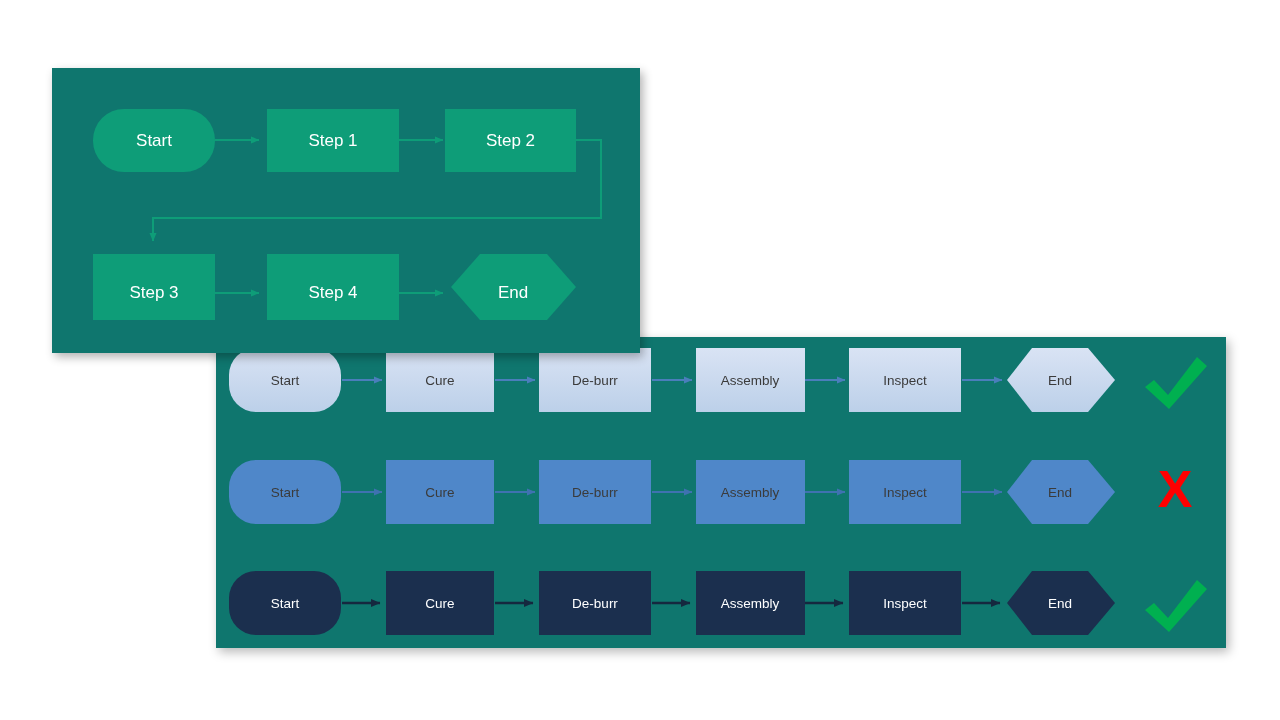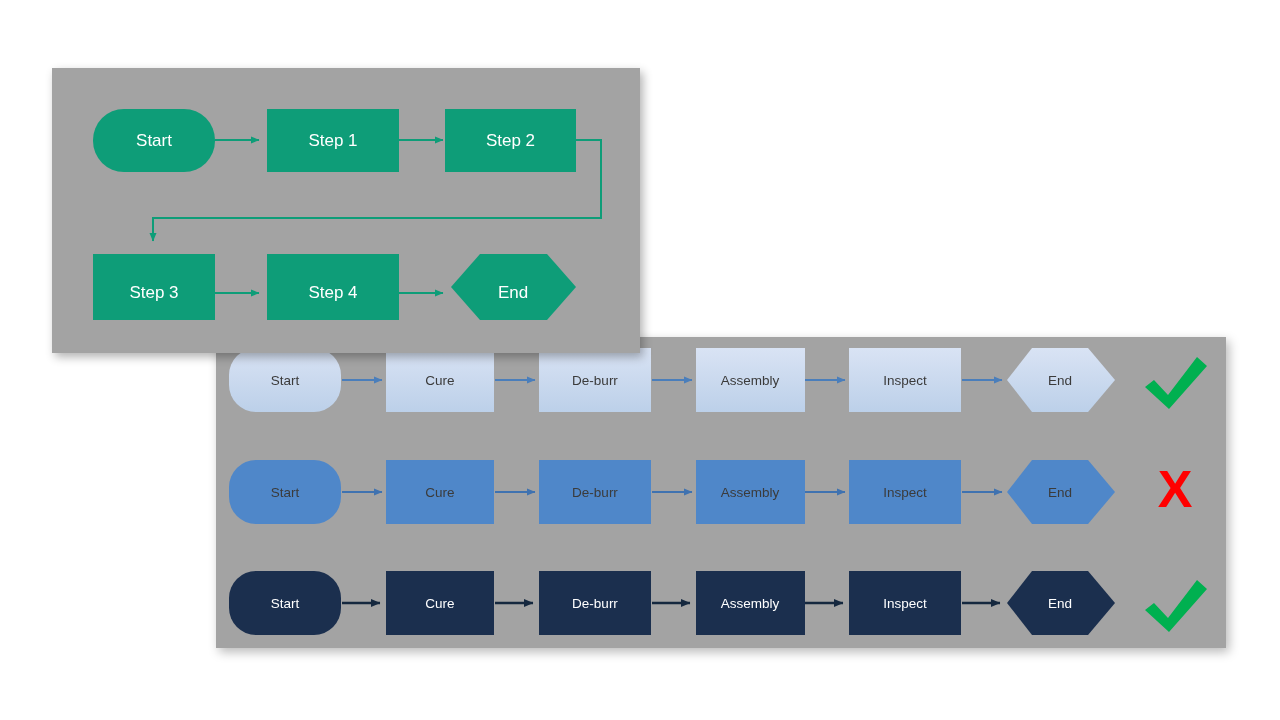--- a/index.html
+++ b/index.html
@@ -12,21 +12,21 @@
     width: 1280px;
     height: 720px;
     position: relative;
     overflow: hidden;
     font-family: "Liberation Sans", "DejaVu Sans", sans-serif;
   }
 
   
   .card {
     position: absolute;
-    background: #a3a3a3;
+    background: #0f766e;
     box-sizing: border-box;
   }
 
   
   #green-card {
     left: 52px;
     top: 68px;
     width: 588px;
     height: 285px;
     z-index: 3;

